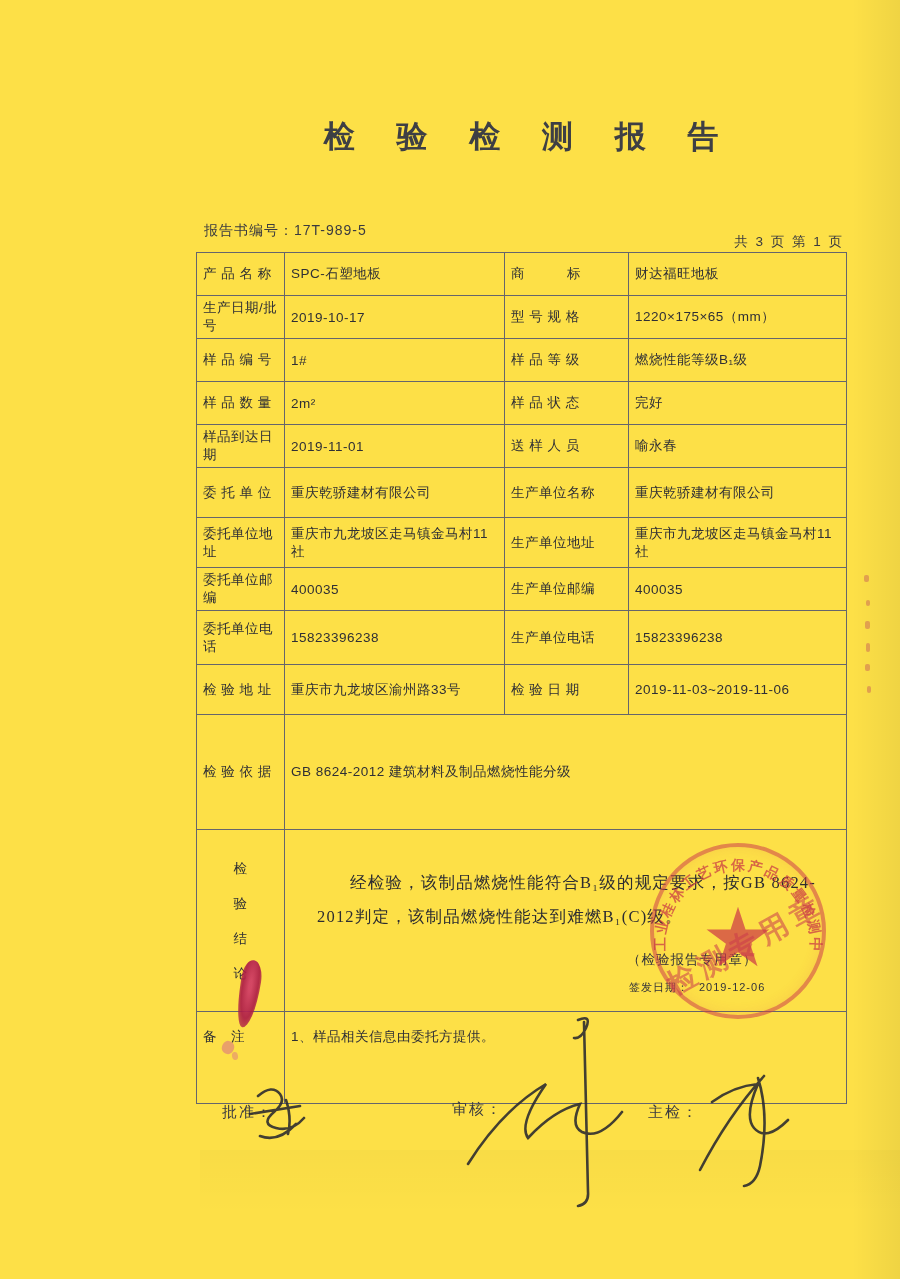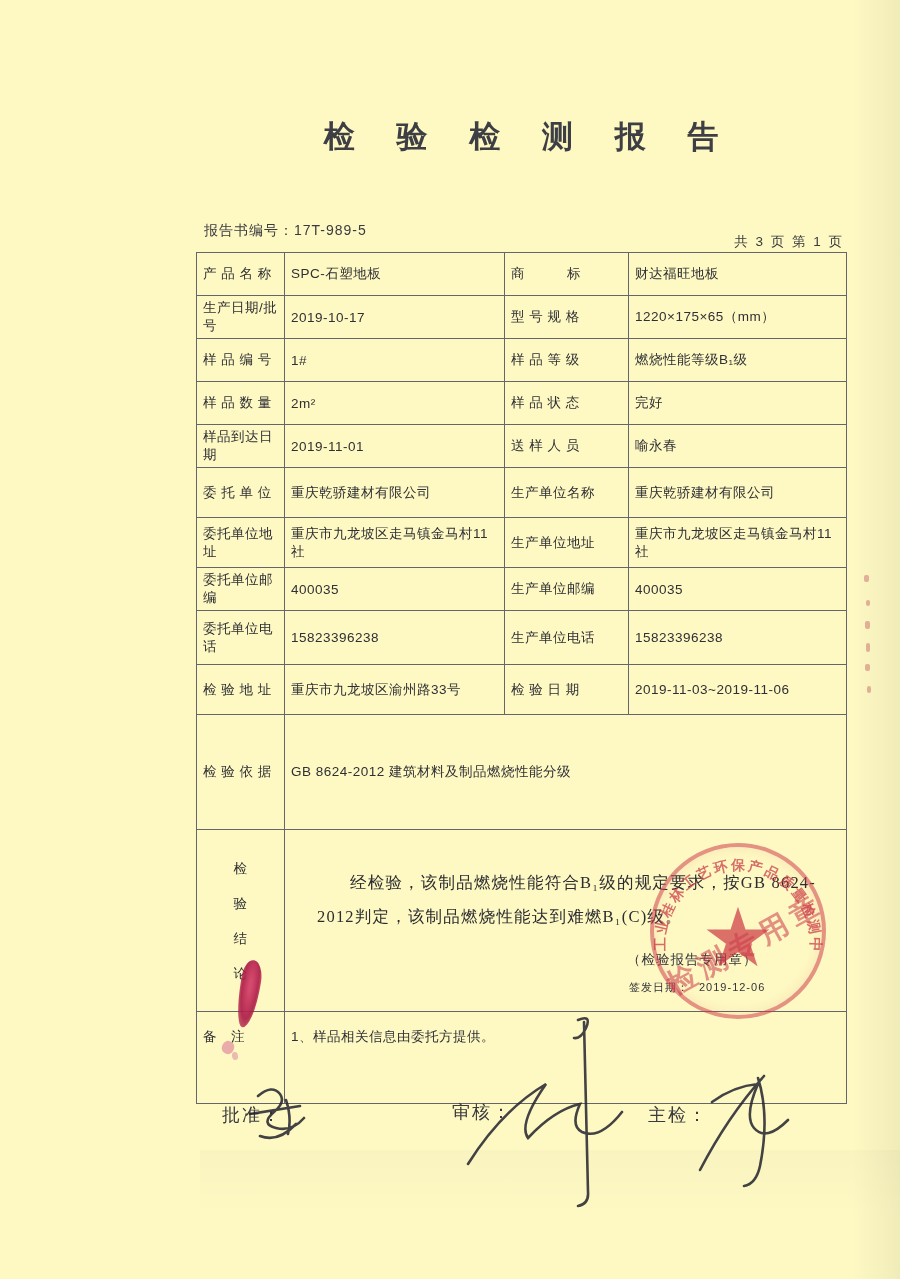--- a/index.html
+++ b/index.html
@@ -1,18 +1,18 @@
 <!DOCTYPE html>
 <html><head>
 <meta charset="utf-8">
 <style>
   html,body{margin:0;padding:0;background:#e9e9e9;}
   .page{
     position:relative;width:900px;height:1279px;margin:0 auto;
-    background:#fef9c3;overflow:hidden;
+    background:#fde047;overflow:hidden;
     font-family:"Liberation Sans","DejaVu Sans",sans-serif;
     color:#34343a;
   }
   .edge-shade-right{position:absolute;top:0;right:0;width:48px;height:100%;
     background:linear-gradient(to right, rgba(0,0,0,0), rgba(0,0,0,0.055));}
   .edge-shade-bottom{position:absolute;left:200px;top:1150px;width:700px;height:66px;
     background:linear-gradient(to bottom, rgba(0,0,0,0.02), rgba(0,0,0,0));}
 
   .doc-title{
     position:absolute;left:196px;top:116px;width:650px;text-align:center;
@@ -76,21 +76,21 @@
     background:radial-gradient(ellipse at 50% 38%, #d03a66 10%, #ad1b47 55%, rgba(173,27,71,0.55) 95%);
     opacity:0.92;
   }
   .pink-dot-a{position:absolute;left:222px;top:1041px;width:12px;height:13px;
     transform:rotate(22deg);border-radius:45%;background:rgba(213,96,142,0.5);}
   .pink-dot-b{position:absolute;left:232px;top:1052px;width:6px;height:8px;
     transform:rotate(-10deg);border-radius:50%;background:rgba(213,96,142,0.4);}
   .edge-dash{position:absolute;border-radius:2px;background:rgba(190,70,90,0.4);}
 
   
-  .sig-label{position:absolute;font-size:18px;letter-spacing:2px;color:#3a3a40;text-align:right;}
+  .sig-label{position:absolute;font-size:15px;letter-spacing:2px;color:#3a3a40;text-align:right;}
   .sig-approve{left:222px;top:1103px;}
   .sig-review{left:452px;top:1100px;}
   .sig-inspect{left:648px;top:1103px;}
   .sig-svg{position:absolute;left:0;top:0;z-index:3;pointer-events:none;}
 </style>
 </head>
 <body>
 
 <div class="page">
 

